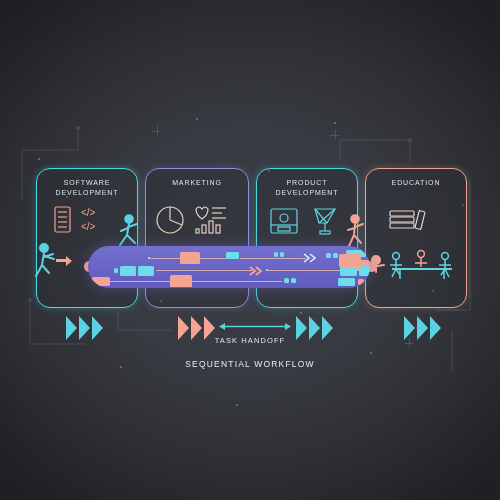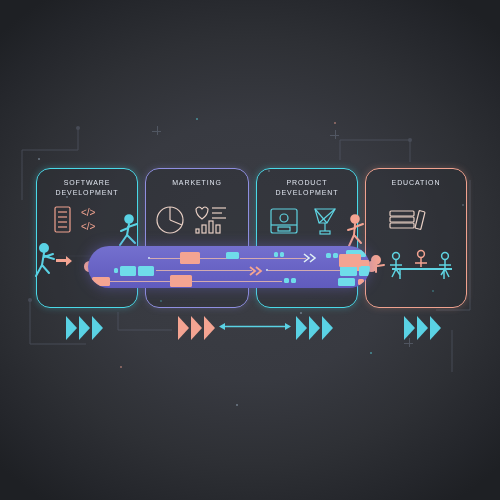--- a/index.html
+++ b/index.html
@@ -310,14 +310,16 @@
     <div class="chev"></div>
     <div class="chev"></div>
     <div class="chev"></div>
   </div>
 
   <svg id="handoffArrow" viewBox="0 0 74 9">
     <line x1="6" y1="4.5" x2="68" y2="4.5" stroke="#5ad2e4" stroke-width="1.4"></line>
     <path d="M7,1 L1,4.5 L7,8" fill="#5ad2e4"></path>
     <path d="M67,1 L73,4.5 L67,8" fill="#5ad2e4"></path>
   </svg>
+  <div id="handoffLbl">TASK HANDOFF</div>
+  <div id="seqLbl">SEQUENTIAL WORKFLOW</div>
 
 </div>
 
 </body></html>

